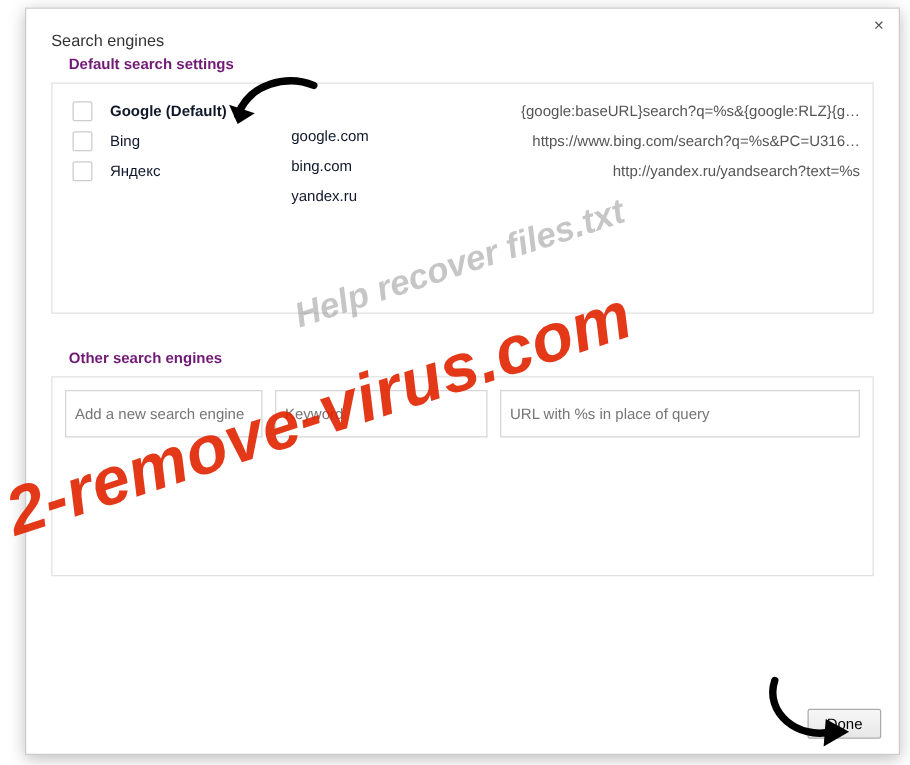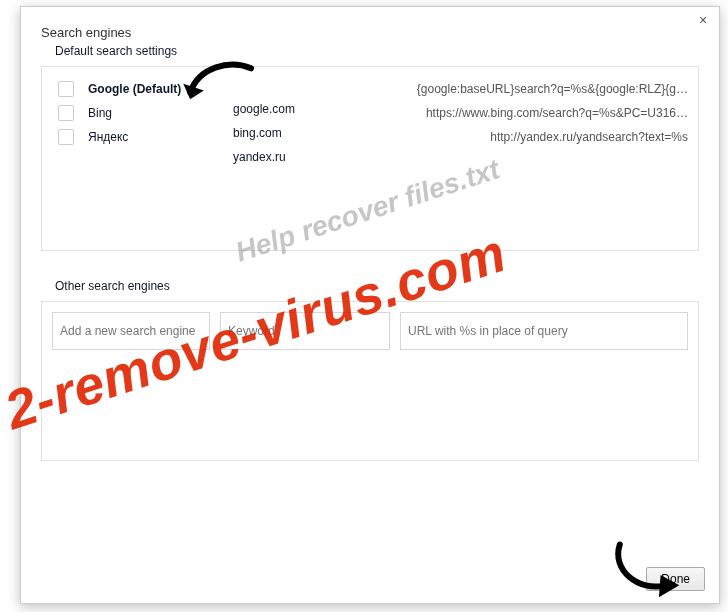--- a/index.html
+++ b/index.html
@@ -36,22 +36,23 @@
       color: #555;
       text-align: center;
     }
     .dialog-title {
       font-size: 13px;
       color: #333;
       margin-bottom: 4px;
     }
     .section-label {
       font-size: 12px;
-      color: #0f172a;
+      color: #701a75;
       margin: 0 0 8px 14px;
+      font-weight: bold;
     }
     .engines-box {
       border: 1px solid #e1e1e1;
       min-height: 185px;
       margin: 0 0 28px 0;
       padding: 10px 10px 10px 10px;
     }
     .engine-row {
       display: flex;
       align-items: center;

